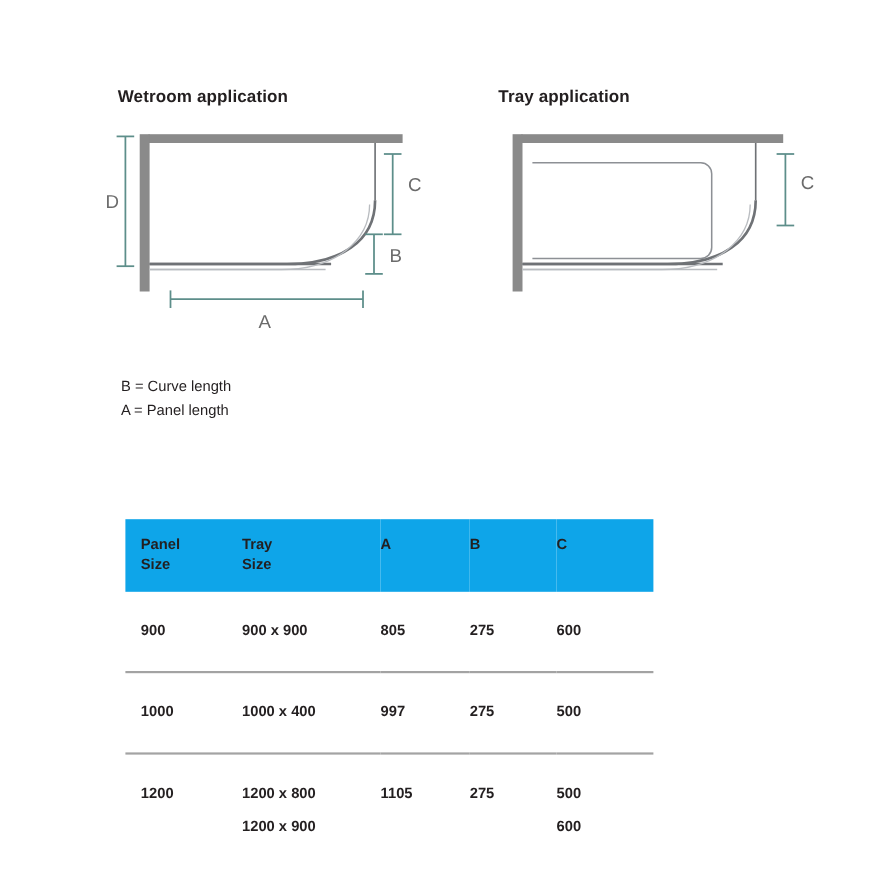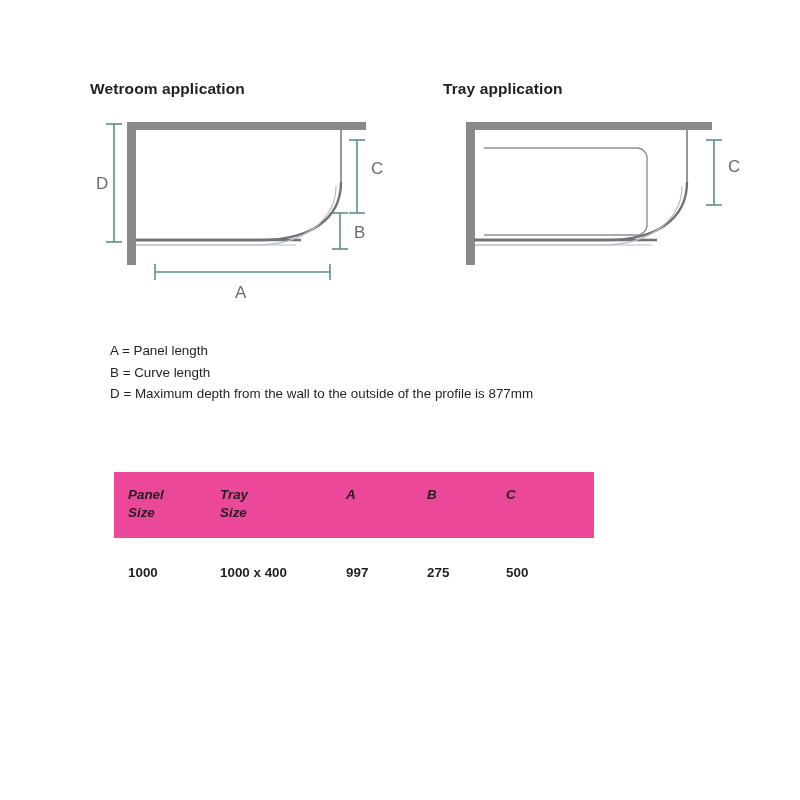--- a/index.html
+++ b/index.html
@@ -22,22 +22,22 @@
 
   
   .diagram-title {
     position: absolute;
     font-size: 15.5px;
     font-weight: 600;
     letter-spacing: 0.1px;
     color: #231f20;
     white-space: nowrap;
   }
-  #title-wetroom { left: 90px; top: 80px; }
-  #title-tray    { left: 443px; top: 80px; }
+  #title-wetroom { left: 107px; top: 80px; }
+  #title-tray    { left: 453px; top: 80px; }
 
   
   .diagram-svg {
     position: absolute;
     overflow: visible;
   }
   #svg-wetroom { left: 96px;  top: 112px; }
   #svg-tray    { left: 452px; top: 112px; }
 
   .dim-letter {
@@ -61,30 +61,30 @@
   
   .spec-table {
     position: absolute;
     left: 114px;
     top: 472px;
     width: 480px;
     border-collapse: collapse;
     font-size: 13.4px;
     color: #231f20;
   }
-  .spec-table thead tr { background: #ec4899; font-style: italic; }
+  .spec-table thead tr { background: #0ea5e9; }
   .spec-table th {
     text-align: left;
     font-weight: 600;
     padding: 14px 0 16px 0;
     vertical-align: top;
     line-height: 18px;
     white-space: pre-line;
   }
-  .spec-table tbody tr { border-top: 5px solid #a3a3a3; }
+  .spec-table tbody tr { border-top: 2px solid #a3a3a3; }
   .spec-table tbody tr:first-child { border-top: none; }
   .spec-table td {
     text-align: left;
     font-weight: 600;
     padding: 20px 0 22px 0;
     vertical-align: top;
     line-height: 30px;
     white-space: pre-line;
   }
   .col-panel { width: 92px; padding-left: 14px !important; }
@@ -161,41 +161,56 @@
 
     <g>
       <line x1="262" y1="28" x2="262" y2="93" stroke="#5d8e8a" stroke-width="1.6"></line>
       <line x1="254" y1="28" x2="270" y2="28" stroke="#5d8e8a" stroke-width="1.6"></line>
       <line x1="254" y1="93" x2="270" y2="93" stroke="#5d8e8a" stroke-width="1.6"></line>
       <text class="dim-letter" x="276" y="60">C</text>
     </g>
   </svg>
 
   <div class="legend">
+    <span class="legend-line">B = Curve length</span>
     <span class="legend-line">A = Panel length</span>
-    <span class="legend-line">B = Curve length</span>
-    <span class="legend-line">D = Maximum depth from the wall to the outside of the profile is 877mm</span>
   </div>
 
   <table class="spec-table">
     <thead>
       <tr>
         <th class="col-panel">Panel
 Size</th>
         <th class="col-tray">Tray
 Size</th>
         <th class="col-a">A</th>
         <th class="col-b">B</th>
         <th class="col-c">C</th>
       </tr>
     </thead>
     <tbody>
       <tr>
+        <td class="col-panel">900</td>
+        <td class="col-tray">900 x 900</td>
+        <td class="col-a">805</td>
+        <td class="col-b">275</td>
+        <td class="col-c">600</td>
+      </tr>
+      <tr>
         <td class="col-panel">1000</td>
         <td class="col-tray">1000 x 400</td>
         <td class="col-a">997</td>
         <td class="col-b">275</td>
         <td class="col-c">500</td>
       </tr>
+      <tr>
+        <td class="col-panel">1200</td>
+        <td class="col-tray">1200 x 800
+1200 x 900</td>
+        <td class="col-a">1105</td>
+        <td class="col-b">275</td>
+        <td class="col-c">500
+600</td>
+      </tr>
     </tbody>
   </table>
 
 </div>
 
 </body></html>

